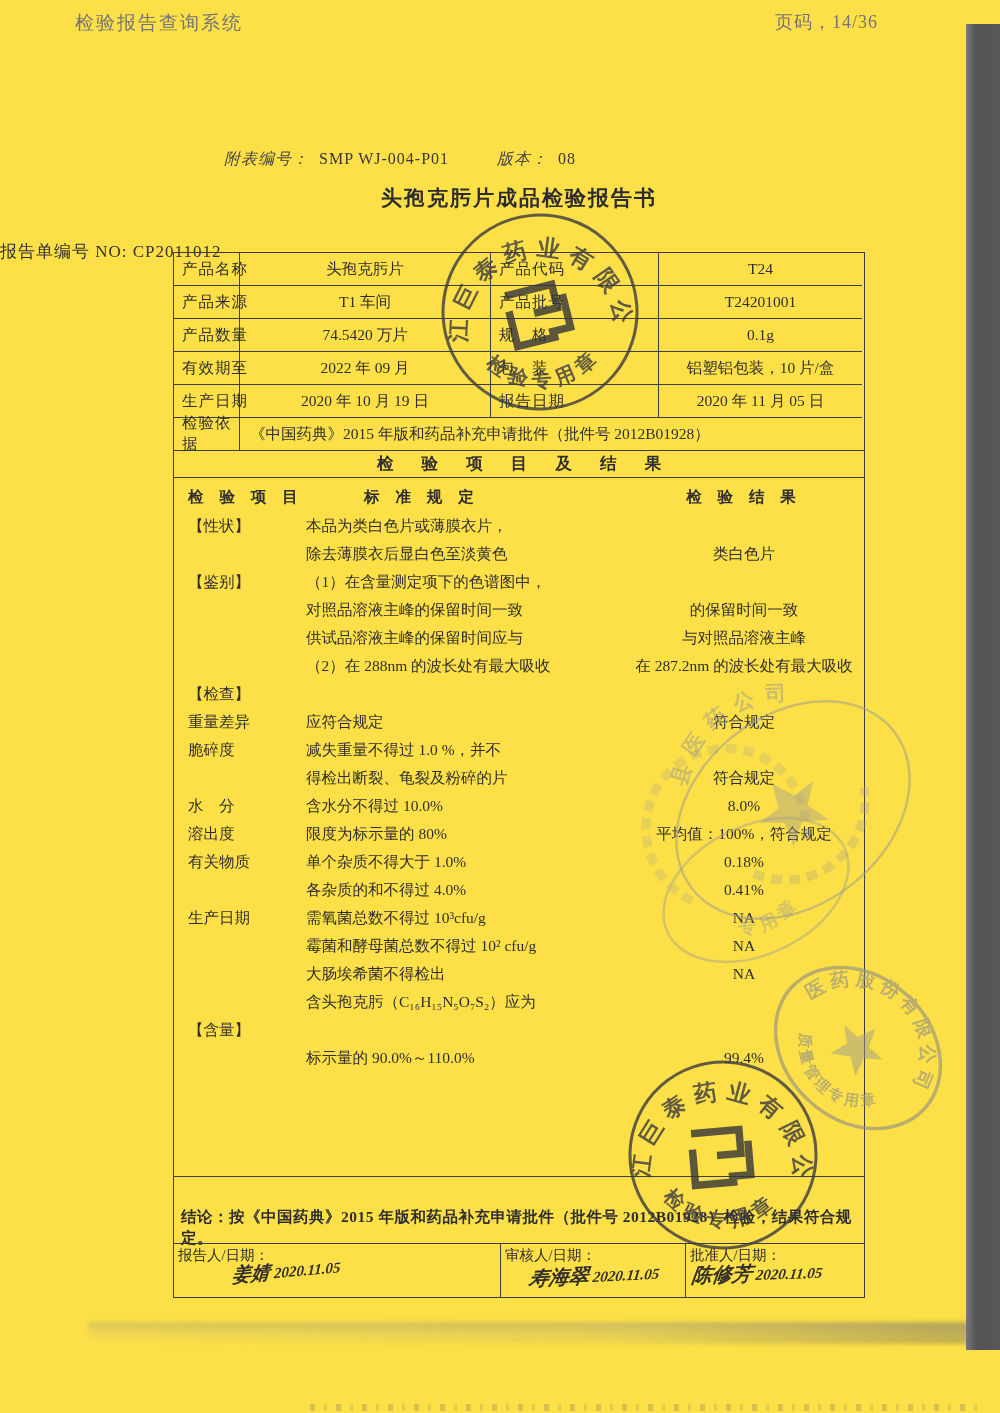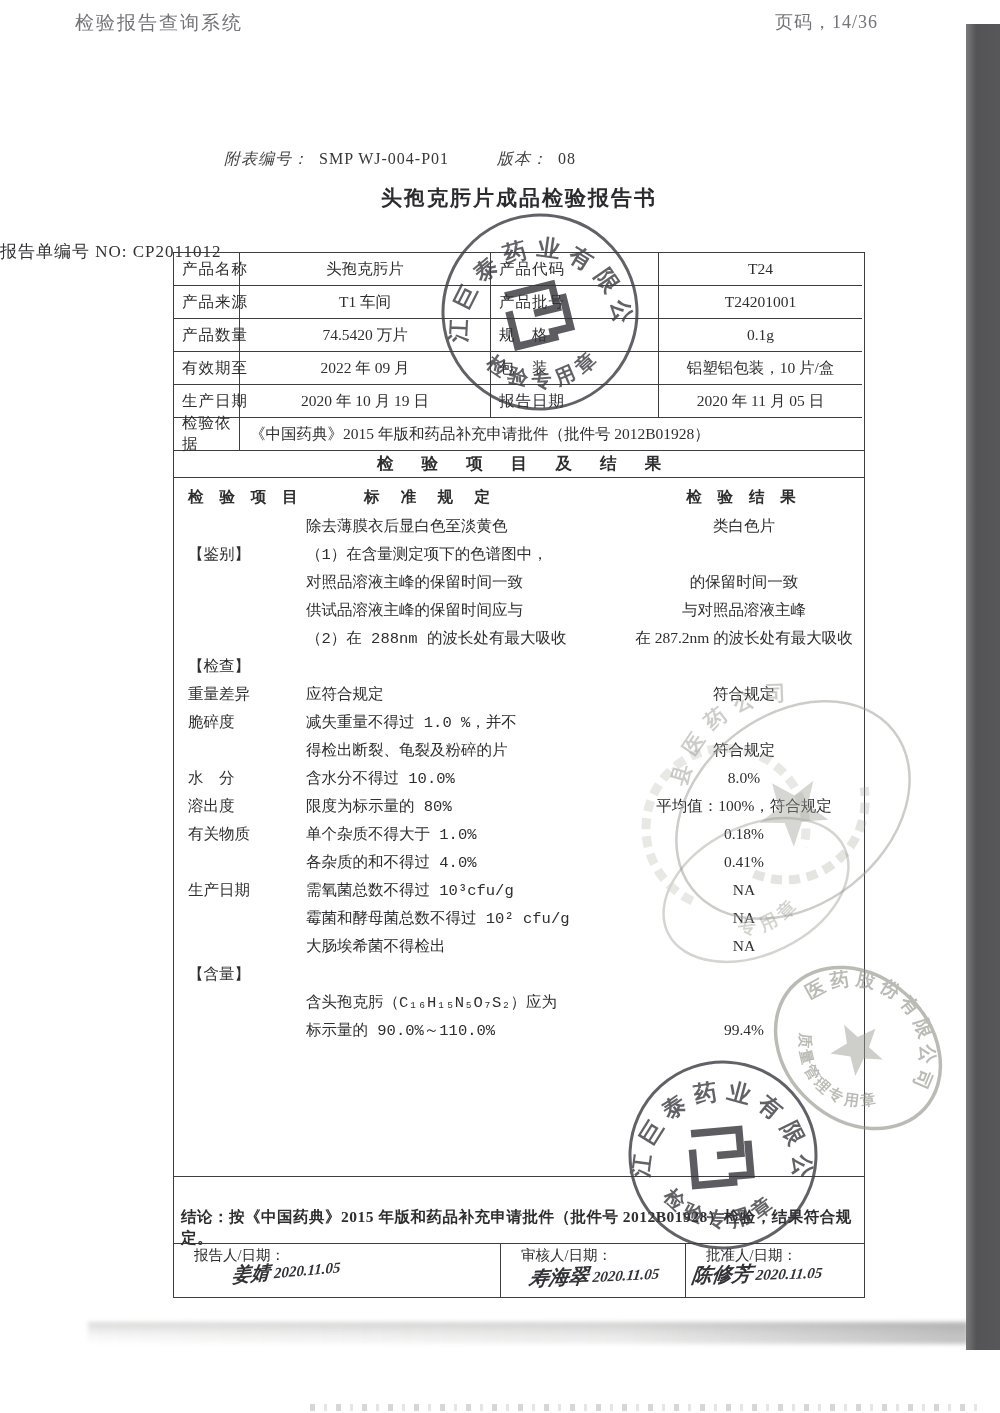--- a/index.html
+++ b/index.html
@@ -1,18 +1,18 @@
 <!DOCTYPE html>
 <html><head>
 <meta charset="utf-8">
 <style>
   html,body{margin:0;padding:0;background:#e9e9e7;}
   .page{
     position:relative;width:1000px;height:1413px;margin:0 auto;
-    background:#ffffff;overflow:hidden;
+    background:#fde047;overflow:hidden;
     font-family:"Liberation Serif","DejaVu Serif",serif;
     color:#2e2e30;
   }
   
   .sys-header{position:absolute;top:8px;left:0;width:100%;height:30px;color:#737378;}
   .sys-title{position:absolute;left:75px;top:2px;font-size:19px;letter-spacing:2px;}
   .sys-page{position:absolute;right:122px;top:2px;font-size:18px;letter-spacing:1px;}
   
   .meta-line{position:absolute;left:224px;top:149px;font-size:16px;color:#37373a;}
   .meta-line .lab{font-style:italic;letter-spacing:1px;color:#434347;}
@@ -39,30 +39,30 @@
   .banner{height:27px;border-bottom:1.6px solid #3e3e41;display:flex;align-items:center;
     justify-content:center;font-size:16.5px;font-weight:600;letter-spacing:12px;text-indent:12px;}
   
   .items{height:699px;border-bottom:1.8px solid #3e3e41;padding-top:4px;}
   .items-head{display:flex;height:30px;align-items:center;font-size:15.5px;font-weight:600;}
   .items-head .c-item{letter-spacing:6px;}
   .items-head .c-std{padding-left:58px;letter-spacing:6px;}
   .items-head .c-res{letter-spacing:6px;}
   .irow{display:flex;height:28px;align-items:center;font-size:15.5px;}
   .c-item{flex:0 0 132px;padding-left:14px;white-space:nowrap;}
-  .c-std{flex:0 0 318px;white-space:nowrap;font-family:Liberation Mono, monospace;}
+  .c-std{flex:0 0 318px;white-space:nowrap;}
   .c-res{flex:1;text-align:center;white-space:nowrap;}
   
   .conclusion{height:32px;border-bottom:1.6px solid #3e3e41;display:flex;align-items:center;
     padding-left:7px;font-size:15.5px;font-weight:600;letter-spacing:.5px;margin-top:35px;}
   .signs{display:flex;height:53px;}
   .scell{position:relative;border-right:1.6px solid #3e3e41;}
   .scell:last-child{border-right:none;}
   .scell.s0{width:327px;} .scell.s1{width:185px;} .scell.s2{flex:1;}
-  .slabel{position:absolute;left:20px;top:2px;font-size:14.5px;white-space:nowrap;}
+  .slabel{position:absolute;left:4px;top:2px;font-size:14.5px;white-space:nowrap;}
   .sig{position:absolute;font-style:italic;font-weight:700;color:#212126;
     white-space:nowrap;opacity:.92;}
   .s0 .sig{left:58px;top:14px;font-size:19px;transform:rotate(-5deg) skewX(-8deg);}
   .s1 .sig{left:28px;top:18px;font-size:20px;transform:rotate(-3deg) skewX(-10deg);}
   .s2 .sig{left:6px;top:16px;font-size:20px;transform:rotate(-2deg) skewX(-9deg);}
   .sig .d{font-size:15px;font-weight:600;margin-left:4px;}
   
   .stamps{position:absolute;left:0;top:0;pointer-events:none;}
   .seal-main{opacity:.8;}
   .seal-ring{fill:none;stroke:#3a3a40;stroke-width:3;}
@@ -137,20 +137,25 @@
       <div class="blab">检验依据</div>
       <div class="bval">《中国药典》2015 年版和药品补充申请批件（批件号 2012B01928）</div>
     </div>
     <div class="banner">检 验 项 目 及 结 果</div>
     <div class="items" id="items">
       <div class="items-head">
         <span class="c-item">检 验 项 目</span>
         <span class="c-std">标 准 规 定</span>
         <span class="c-res">检 验 结 果</span>
       </div>
+    <div class="irow">
+          <span class="c-item">【性状】</span>
+          <span class="c-std">本品为类白色片或薄膜衣片，</span>
+          <span class="c-res"></span>
+        </div>
         <div class="irow">
           <span class="c-item"></span>
           <span class="c-std">除去薄膜衣后显白色至淡黄色</span>
           <span class="c-res">类白色片</span>
         </div>
         <div class="irow">
           <span class="c-item">【鉴别】</span>
           <span class="c-std">（1）在含量测定项下的色谱图中，</span>
           <span class="c-res"></span>
         </div>
@@ -218,27 +223,27 @@
           <span class="c-item"></span>
           <span class="c-std">霉菌和酵母菌总数不得过 10² cfu/g</span>
           <span class="c-res">NA</span>
         </div>
         <div class="irow">
           <span class="c-item"></span>
           <span class="c-std">大肠埃希菌不得检出</span>
           <span class="c-res">NA</span>
         </div>
         <div class="irow">
+          <span class="c-item"></span>
+          <span class="c-std">含头孢克肟（C₁₆H₁₅N₅O₇S₂）应为</span>
+          <span class="c-res"></span>
+        </div>
+        <div class="irow">
           <span class="c-item">【含量】</span>
           <span class="c-std"></span>
-          <span class="c-res"></span>
-        </div>
-        <div class="irow">
-          <span class="c-item"></span>
-          <span class="c-std">含头孢克肟（C₁₆H₁₅N₅O₇S₂）应为</span>
           <span class="c-res"></span>
         </div>
         <div class="irow">
           <span class="c-item"></span>
           <span class="c-std">标示量的 90.0%～110.0%</span>
           <span class="c-res">99.4%</span>
         </div>
       </div>
     <div class="conclusion">结论：按《中国药典》2015 年版和药品补充申请批件（批件号 2012B01928）检验，结果符合规定。</div>
     <div class="signs" id="signs">

